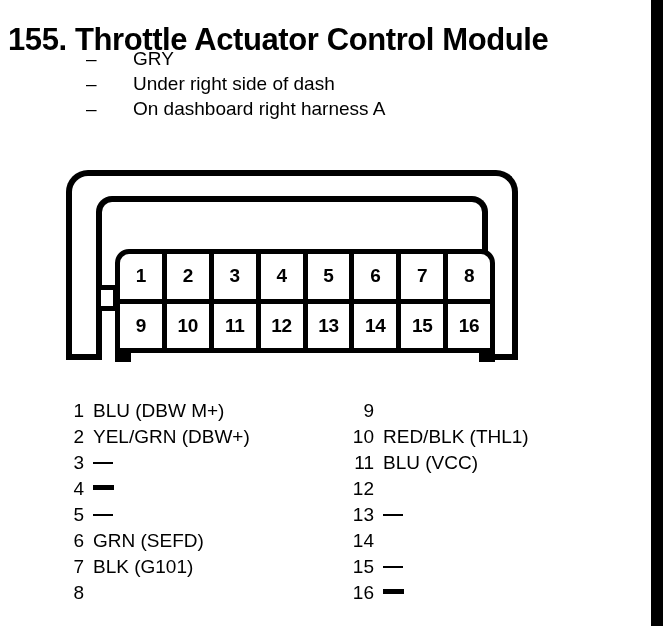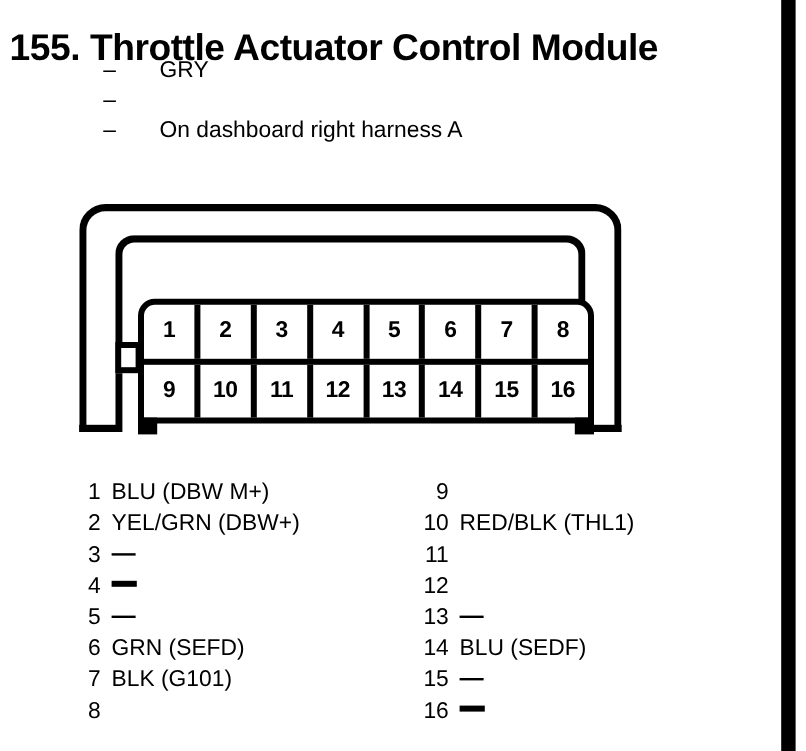--- a/index.html
+++ b/index.html
@@ -239,20 +239,21 @@
 
   <h1 class="heading"><span class="heading-number">155.</span><span class="heading-title"> </span><span>Throttle Actuator Control Module</span></h1>
 
   <div class="notes">
     <div class="note-row">
       <span class="note-dash">–</span>
       <span class="note-text">GRY</span>
     </div>
     <div class="note-row">
       <span class="note-dash">–</span>
+      <span class="note-text">Under right side of dash</span>
     </div>
     <div class="note-row">
       <span class="note-dash">–</span>
       <span class="note-text">On dashboard right harness A</span>
     </div>
   </div>
 
   <div class="connector">
 
     <div class="shell-outer"></div>
@@ -330,31 +331,31 @@
     <div class="legend-col right">
       <div class="legend-row">
         <span class="legend-pin">9</span>
       </div>
       <div class="legend-row">
         <span class="legend-pin">10</span>
         <span class="legend-desc">RED/BLK (THL1)</span>
       </div>
       <div class="legend-row">
         <span class="legend-pin">11</span>
+        <span class="legend-desc">BLU (VCC)</span>
       </div>
       <div class="legend-row">
         <span class="legend-pin">12</span>
       </div>
       <div class="legend-row">
         <span class="legend-pin">13</span>
         <span class="legend-desc dash-thin"></span>
       </div>
       <div class="legend-row">
         <span class="legend-pin">14</span>
-        <span class="legend-desc">BLU (SEDF)</span>
       </div>
       <div class="legend-row">
         <span class="legend-pin">15</span>
         <span class="legend-desc dash-thin"></span>
       </div>
       <div class="legend-row">
         <span class="legend-pin">16</span>
         <span class="legend-desc dash-bold"></span>
       </div>
     </div>

